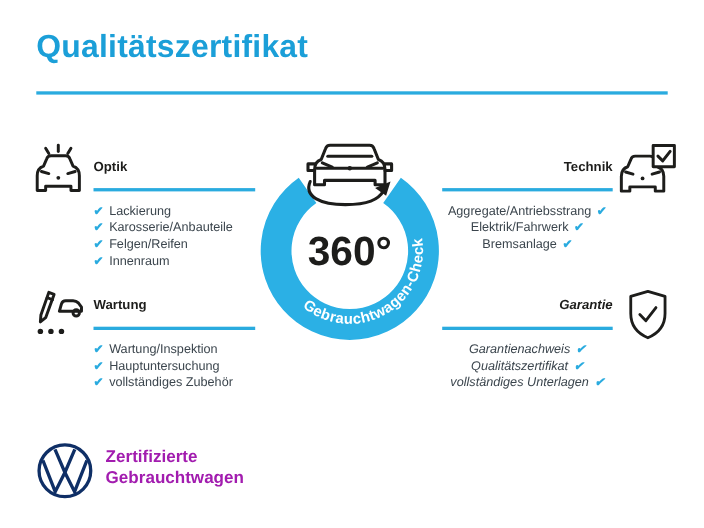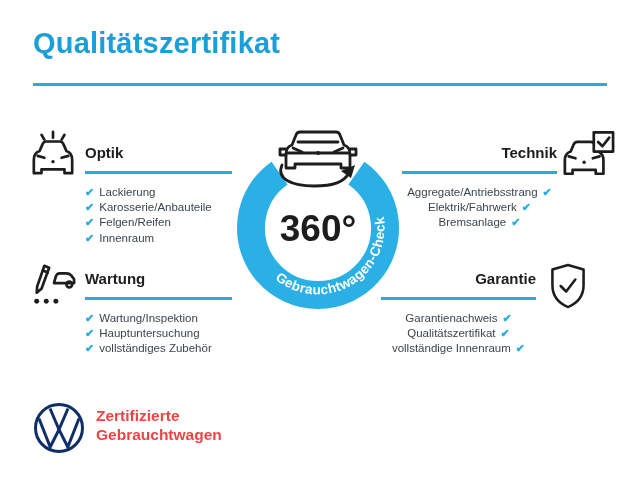--- a/index.html
+++ b/index.html
@@ -7,46 +7,46 @@
        font-family:"Liberation Sans", sans-serif;-webkit-font-smoothing:antialiased;}
   .abs{position:absolute;}
   
   .title{left:33px;top:27px;font-size:29px;font-weight:700;color:#1b9fd8;letter-spacing:.2px;}
   .title-rule{left:33px;top:83px;width:574px;height:3px;background:#2aabdf;}
   
   .section{position:absolute;width:204px;height:120px;}
   #sec-optik{left:28px;top:130px;}
   #sec-wartung{left:28px;top:256px;}
   #sec-technik{left:402px;top:130px;width:213px;}
-  #sec-garantie{left:381px;top:256px;width:213px;}
+  #sec-garantie{left:402px;top:256px;width:213px;font-style:italic;}
   .sec-icon{position:absolute;top:0;}
   .left .sec-icon{left:0;}
   .right .sec-icon{right:0;}
   #sec-wartung .sec-icon{top:5px;}
   #sec-garantie .sec-icon{top:6px;right:4px;}
-  .sec-head{position:absolute;top:14px;font-size:15px;font-weight:700;color:#1d1d1b;}
+  .sec-head{position:absolute;top:14px;font-size:12px;font-weight:700;color:#1d1d1b;}
   .left .sec-head{left:57px;}
   .right .sec-head{right:58px;}
   .sec-rule{position:absolute;top:41px;height:2.5px;background:#2aabdf;}
   .left .sec-rule{left:57px;width:147px;}
   .right .sec-rule{left:0;width:155px;}
   .sec-list{position:absolute;top:55px;margin:0;padding:0;list-style:none;
             font-size:11.5px;color:#3b454d;}
   .left .sec-list{left:57px;}
   .right .sec-list{left:0;width:155px;text-align:center;}
   .sec-list li{line-height:15.2px;white-space:nowrap;}
   .chk{color:#2aabdf;font-weight:700;font-size:11px;}
   .left .chk{margin-right:5px;}
   .right .chk{margin-left:5px;}
   
   .ring-svg{left:232px;top:142px;z-index:1;}
   .rotcar-svg{left:272px;top:123px;z-index:2;}
   
   .vw-logo{left:33px;top:402px;}
-  .footer-text{left:96px;top:406px;font-size:15.5px;font-weight:700;color:#ef4444;line-height:19px;}
+  .footer-text{left:96px;top:406px;font-size:15.5px;font-weight:700;color:#a21caf;line-height:19px;}
   .lineart{stroke:#1d1d1b;stroke-width:2.8;fill:none;stroke-linecap:round;stroke-linejoin:round;}
 </style>
 </head>
 <body>
 
 <div class="abs title">Qualitätszertifikat</div>
 <div class="abs title-rule"></div>
 
 <div class="section left" id="sec-optik">
   <svg class="sec-icon" width="50" height="46" viewBox="0 0 52 48">
@@ -116,21 +116,21 @@
     <g class="lineart">
       <path d="M24,3 L41,8 L41,25 Q41,42 24,49 Q7,42 7,25 L7,8 Z"></path>
       <path d="M16,26 L22,32 L32,19"></path>
     </g>
   </svg>
   <div class="sec-head">Garantie</div>
   <div class="sec-rule"></div>
   <ul class="sec-list">
     <li><span>Garantienachweis</span><span class="chk">✔</span></li>
     <li><span>Qualitätszertifikat</span><span class="chk">✔</span></li>
-    <li><span>vollständige Innenraum</span><span class="chk">✔</span></li>
+    <li><span>vollständiges Unterlagen</span><span class="chk">✔</span></li>
   </ul>
 </div>
 
 <svg class="abs ring-svg" width="172" height="172" viewBox="0 0 172 172">
   <path d="M124.4,31.1 A67,67 0 1 1 47.6,31.1" fill="none" stroke="#2bb0e5" stroke-width="28"></path>
   <path id="ringTextPath" d="M26.8,117.5 A67,67 0 1 0 142.8,50.5" fill="none"></path>
   <text font-size="13.5" font-weight="bold" fill="#ffffff" letter-spacing="0.4">
     <textPath href="#ringTextPath" startOffset="50%" text-anchor="middle">Gebrauchtwagen-Check</textPath>
   </text>
   <text x="86" y="99" text-anchor="middle" font-size="37" font-weight="bold" fill="#1d1d1b">360°</text>

